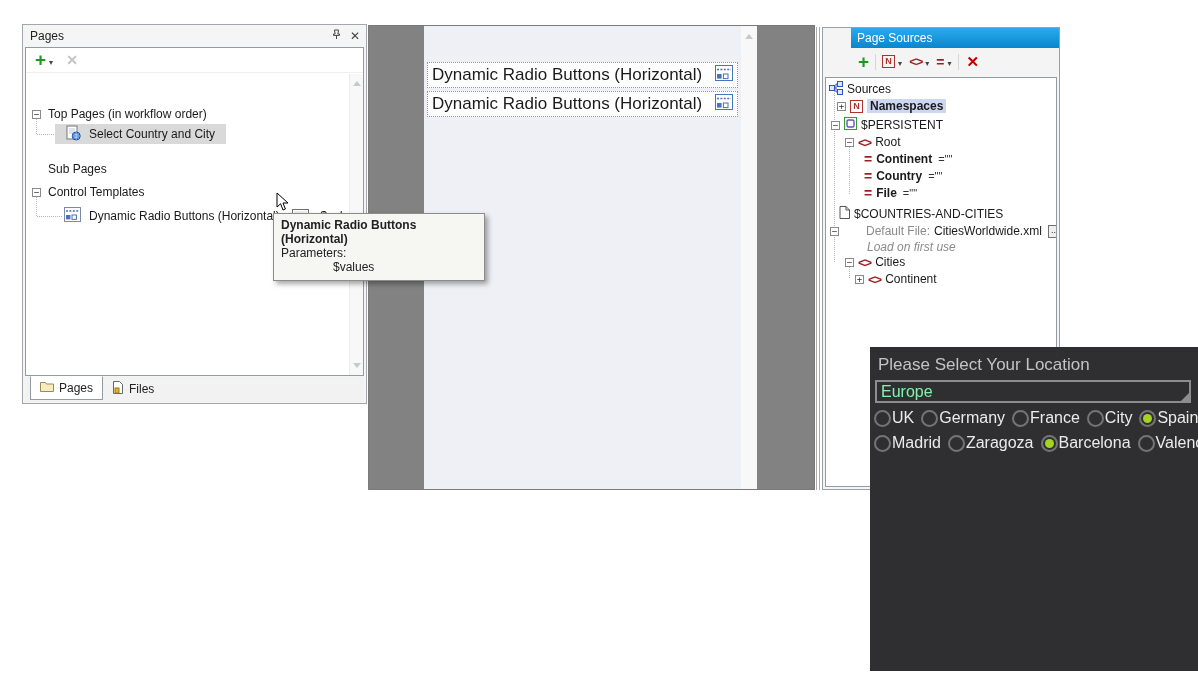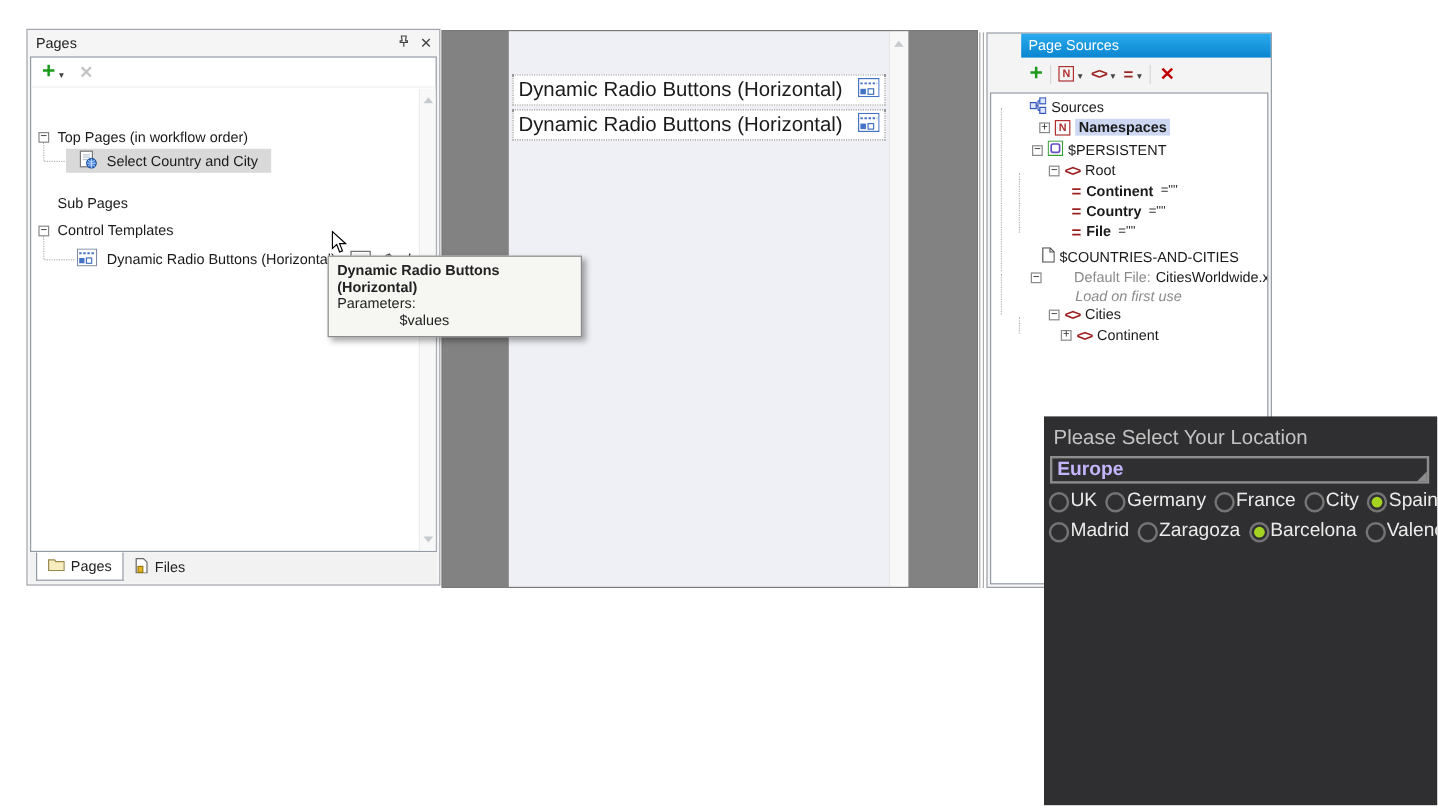--- a/index.html
+++ b/index.html
@@ -1,21 +1,21 @@
 <!DOCTYPE html>
 <html><head>
 <meta charset="utf-8">
 <style>
   html,body{margin:0;padding:0;background:#fff;}
   .stage{position:relative;width:1198px;height:673px;background:#fff;overflow:hidden;
          font-family:"Liberation Sans",sans-serif;-webkit-font-smoothing:antialiased;}
   .stage *{box-sizing:border-box;}
 
   
-  .pages-panel{position:absolute;left:22px;top:24px;width:345px;height:464px;
+  .pages-panel{position:absolute;left:22px;top:24px;width:345px;height:380px;
                background:#f5f5f5;border:1px solid #a3a7ad;}
   .pp-title{height:21px;display:flex;align-items:center;padding:0 6px 0 7px;font-size:12px;color:#222;}
   .pp-title .sp{flex:1}
   .pp-title .ticon{color:#444;font-size:12px;margin-left:8px;cursor:default;line-height:1;}
   .pp-box{position:absolute;left:2px;right:2px;top:22px;bottom:27px;background:#fff;border:1px solid #939aa3;}
   .pp-toolbar{height:25px;display:flex;align-items:center;padding-left:9px;border-bottom:1px solid #f0f0f0;}
   .g-plus{color:#1d9a1d;font-weight:bold;font-size:19px;line-height:16px;}
   .sm-caret{color:#444;font-size:8px;margin:4px 0 0 3px;}
   .gray-x{color:#c3c3c3;font-weight:bold;font-size:14px;margin-left:13px;}
   .pp-tree{position:absolute;left:0;right:14px;top:26px;bottom:0;font-size:12px;color:#1a1a1a;}
@@ -63,34 +63,34 @@
             display:flex;align-items:center;padding-left:6px;}
   .ps-toolbar{height:27px;display:flex;align-items:center;padding-left:7px;}
   .tb-sep{width:1px;height:16px;background:#d7d7d7;margin:0 6px;}
   .nbox{width:13px;height:13px;border:1px solid #b03030;color:#b03030;font-size:9px;font-weight:bold;
         line-height:11px;text-align:center;}
   .rd-elem{color:#9c1f1f;font-weight:bold;font-size:13px;letter-spacing:-1px;}
   .rd-attr{color:#9c1f1f;font-weight:bold;font-size:14px;}
   .red-x{color:#c00000;font-weight:bold;font-size:15px;margin-left:2px;}
   .ps-box{position:absolute;left:2px;right:2px;top:49px;bottom:2px;background:#fff;border:1px solid #939aa3;
           font-size:12px;color:#1a1a1a;overflow:hidden;}
-  .psr{position:absolute;display:flex;align-items:center;height:16px;white-space:nowrap;gap:4px;margin-left:29px;}
+  .psr{position:absolute;display:flex;align-items:center;height:16px;white-space:nowrap;gap:4px;}
   .psr .b{font-weight:bold;}
   .hl-ns{background:#cdd7f1;padding:0 3px;font-weight:bold;}
   .gray-lbl{color:#8a8a8a;}
   .it{font-style:italic;}
   .attr-val{font-size:11px;color:#333;margin-left:2px;}
   .df-btn{width:14px;height:13px;border:1px solid #6f6f6f;background:#efefef;font-size:9px;line-height:8px;
           text-align:center;color:#222;margin-left:2px;}
 
   
   .sim{position:absolute;left:870px;top:347px;width:328px;height:324px;background:#2f2f31;z-index:40;}
   .sim-title{position:absolute;left:8px;top:8px;font-size:17px;color:#c3c3c3;}
   .sim-combo{position:absolute;left:5px;top:33px;width:316px;height:23px;border:2px solid #8d8d8d;}
-  .sim-combo .val{display:block;font-size:16px;font-weight:bold;color:#c4b5fd;padding-left:4px;line-height:19px;}
+  .sim-combo .val{display:block;font-size:16px;font-weight:normal;color:#86efac;padding-left:4px;line-height:19px;}
   .sim-combo .grip{position:absolute;right:0;bottom:0;width:0;height:0;
                    border-left:8px solid transparent;border-bottom:8px solid #8d8d8d;}
   .sim-row{position:absolute;left:4px;display:flex;align-items:center;gap:7px;height:20px;}
   .sim-row1{top:61px;}
   .sim-row2{top:86px;}
   .radio{display:flex;align-items:center;}
   .radio .circ{position:relative;width:17px;height:17px;border:2px solid #747474;border-radius:50%;flex:none;}
   .radio.selected .circ::after{content:"";position:absolute;left:2px;top:2px;width:9px;height:9px;
                                border-radius:50%;background:#a4d322;}
   .radio .rlbl{font-size:16px;color:#ebebeb;margin-left:1px;}

